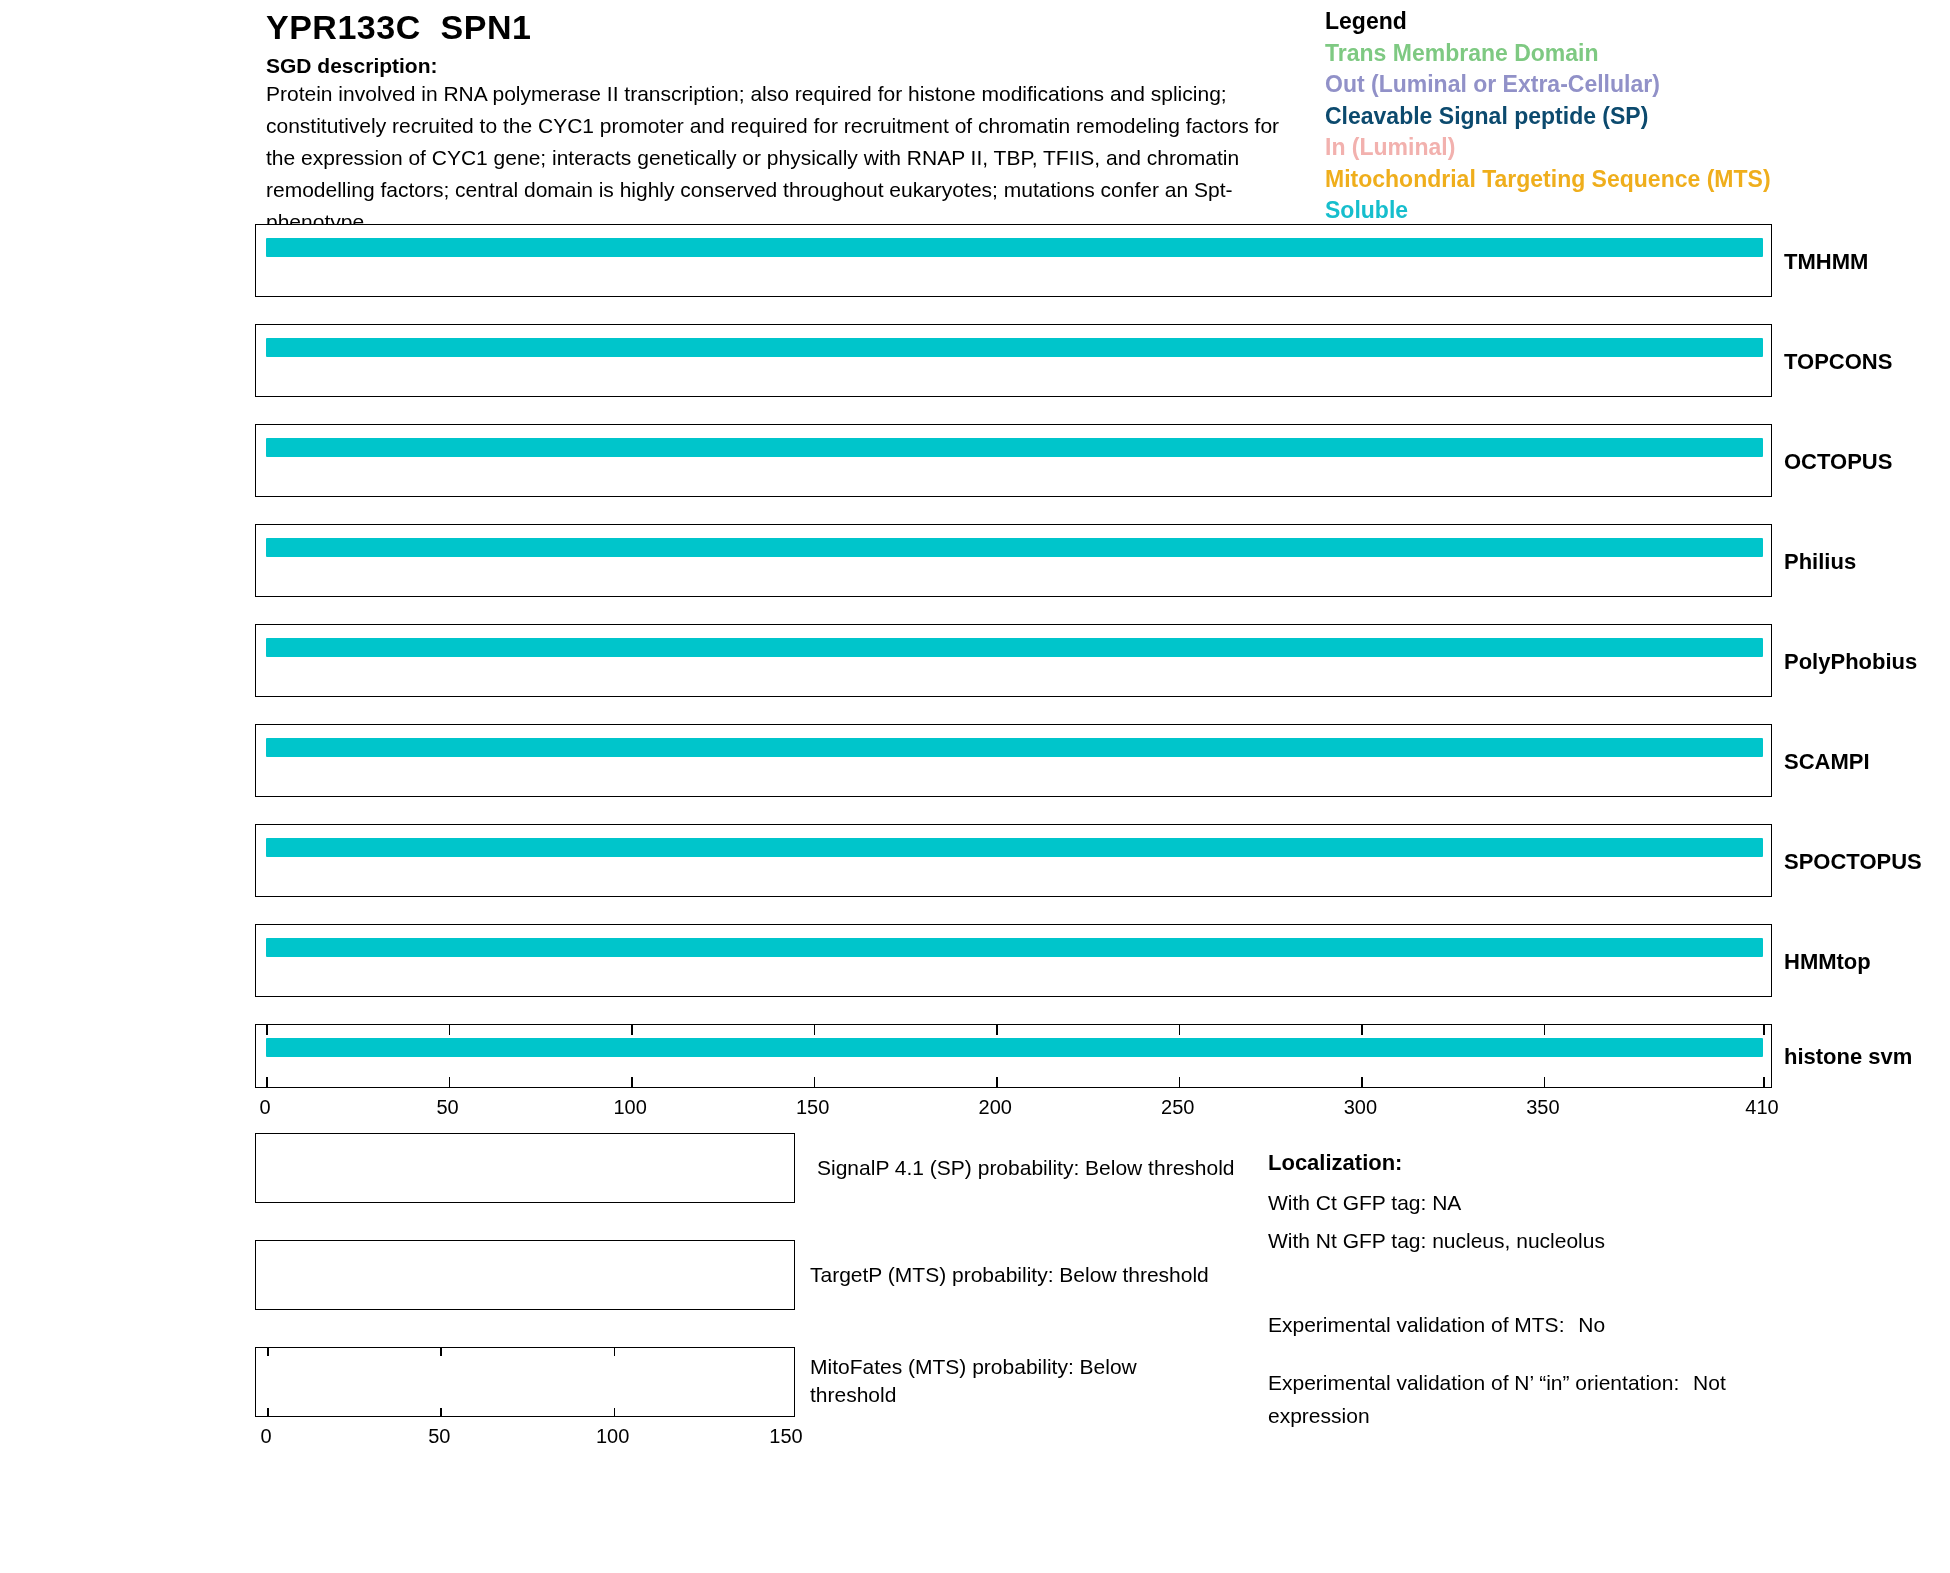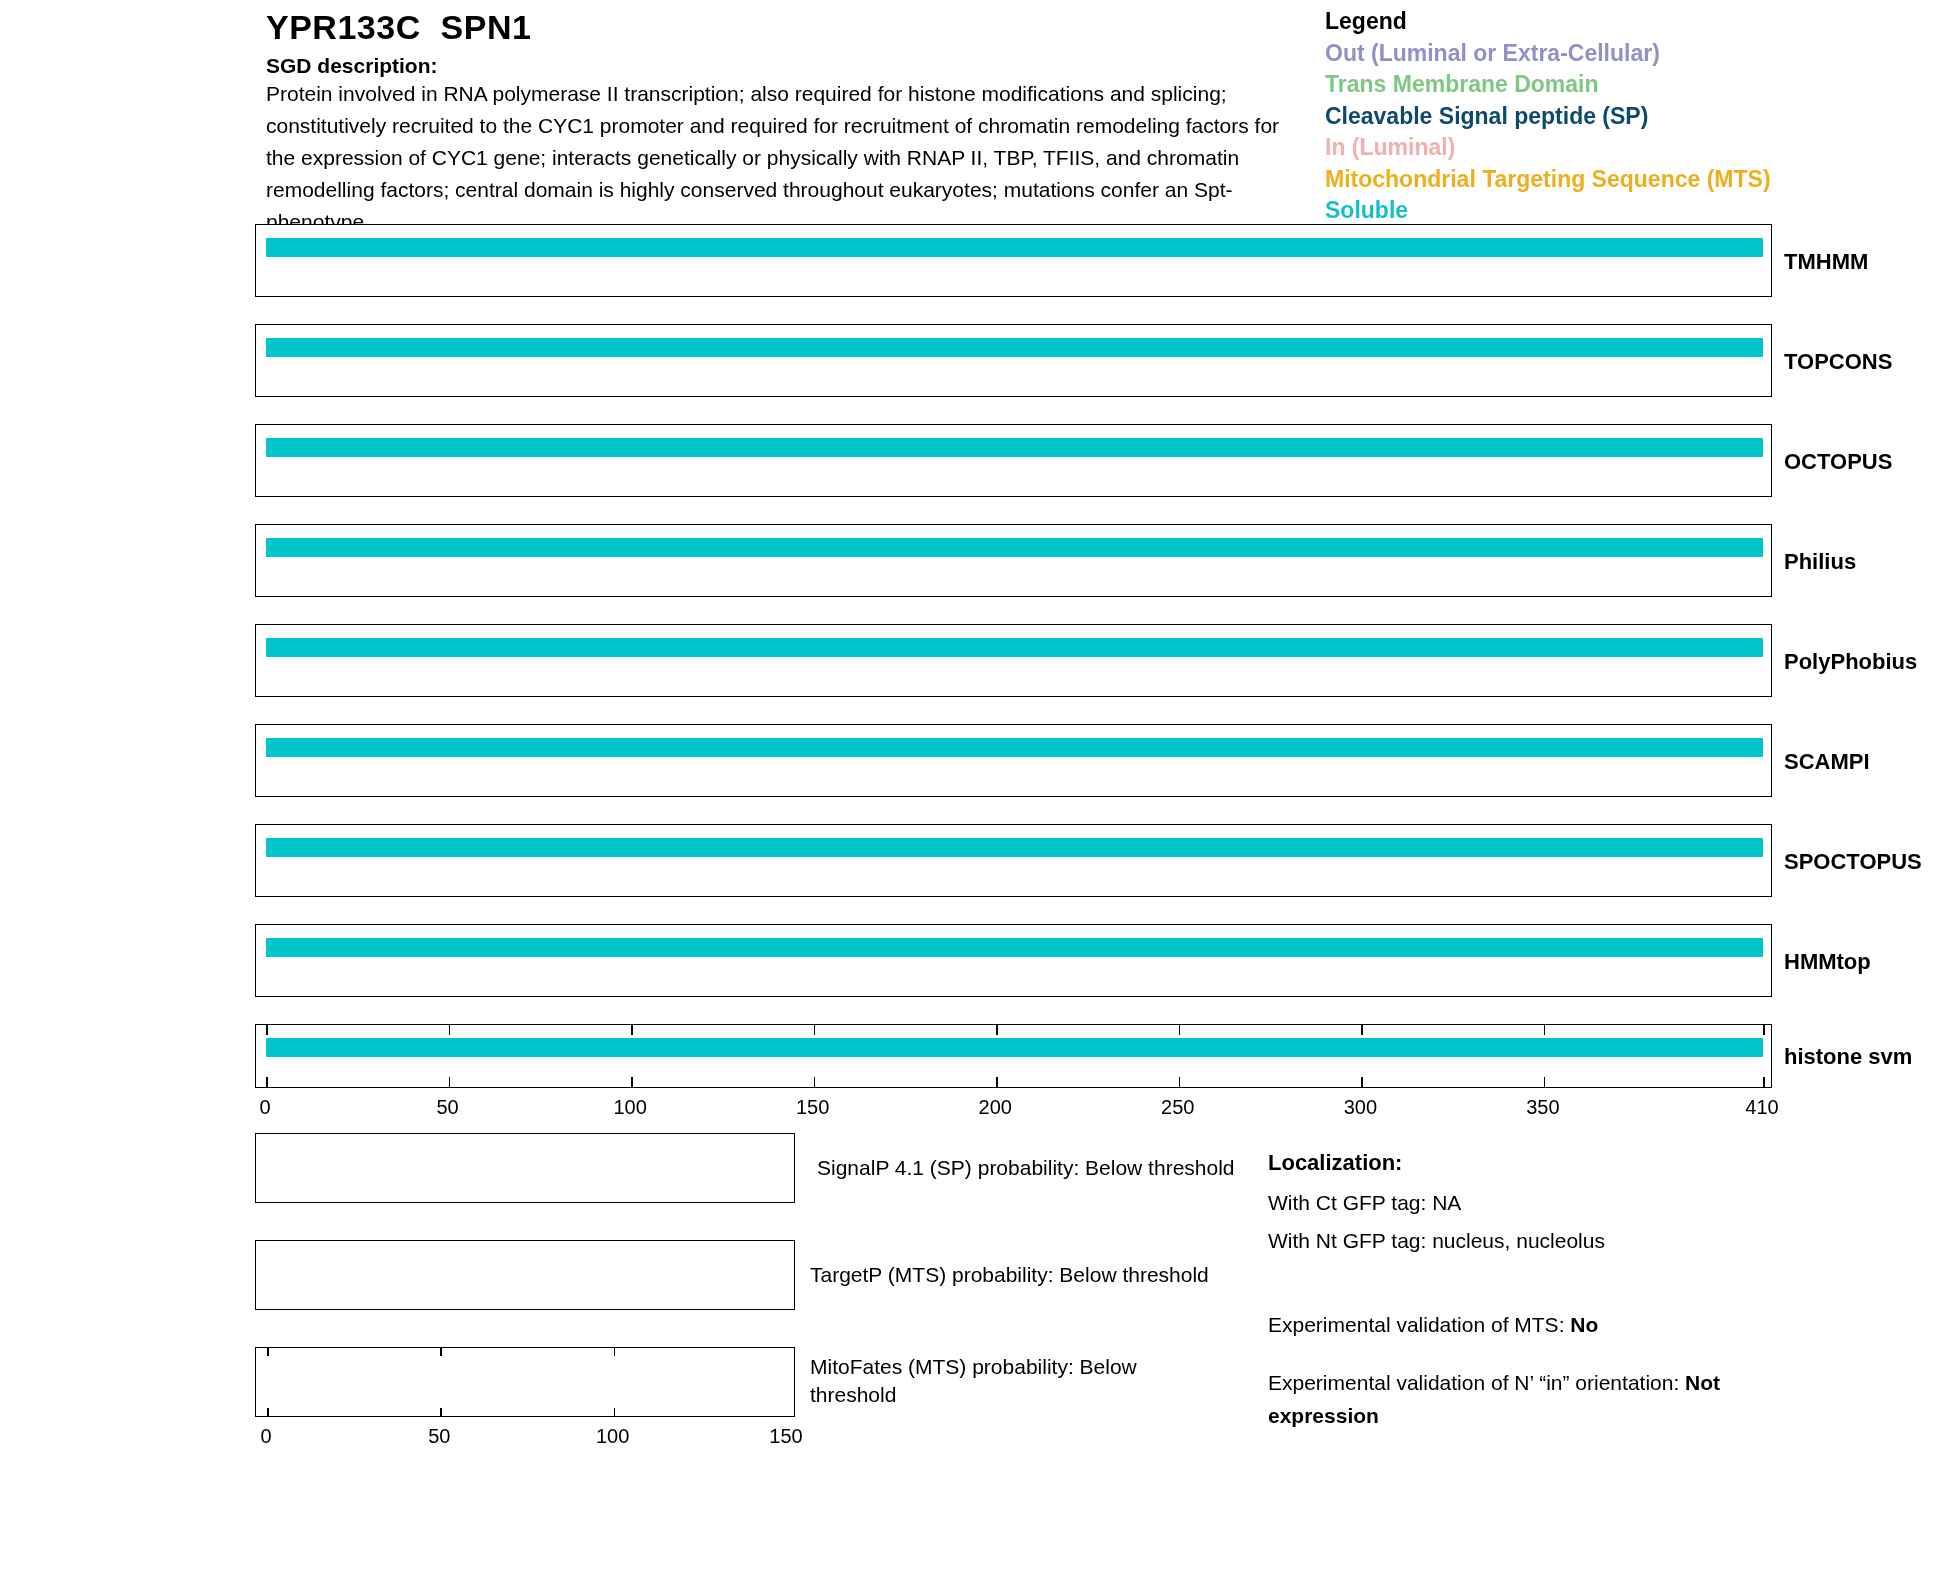--- a/index.html
+++ b/index.html
@@ -25,34 +25,34 @@
   .axis-label{position:absolute;font-size:20px;transform:translateX(-50%);white-space:nowrap;}
 
   .small-box{position:absolute;left:255px;width:540px;height:70px;border:1.5px solid #000;background:#fff;box-sizing:border-box;}
   .small-tick{position:absolute;width:1.5px;background:#000;}
   .small-tick.top{top:0;height:8px;}
   .small-tick.bottom{bottom:0;height:8px;}
   .plot-side-label{position:absolute;left:810px;font-size:21px;line-height:28px;}
 
   .loc-line{position:absolute;left:1268px;font-size:21px;line-height:33px;}
   .loc-heading{font-weight:bold;font-size:22px;}
-  b{font-weight:bold;}
+  b{font-weight:normal;margin-left:8px;}
 </style>
 </head>
 <body>
 
 <div id="page-title" class="abs">YPR133C  SPN1</div>
 <div id="sgd-label" class="abs">SGD description:</div>
 <div id="description" class="abs">Protein involved in RNA polymerase II transcription; also required for histone modifications and splicing; constitutively recruited to the CYC1 promoter and required for recruitment of chromatin remodeling factors for the expression of CYC1 gene; interacts genetically or physically with RNAP II, TBP, TFIIS, and chromatin remodelling factors; central domain is highly conserved throughout eukaryotes; mutations confer an Spt- phenotype</div>
 
 <div id="legend" class="abs">
   <div class="legend-title">Legend</div>
 
-<div class="legend-entry" style="color: rgb(145, 145, 200);">Out (Luminal or Extra-Cellular)</div>
-    <div class="legend-entry" style="color: rgb(126, 201, 130);">Trans Membrane Domain</div>
+<div class="legend-entry" style="color: rgb(126, 201, 130);">Trans Membrane Domain</div>
+    <div class="legend-entry" style="color: rgb(145, 145, 200);">Out (Luminal or Extra-Cellular)</div>
     <div class="legend-entry" style="color: #0c4a6e;">Cleavable Signal peptide (SP)</div>
     <div class="legend-entry" style="color: rgb(242, 177, 174);">In (Luminal)</div>
     <div class="legend-entry" style="color: rgb(239, 174, 28);">Mitochondrial Targeting Sequence (MTS)</div>
     <div class="legend-entry" style="color: rgb(22, 190, 205);">Soluble</div>
   </div>
 
 <div id="figure">
     <div class="track-box" style="top: 224px; height: 73px;">
       <div class="track-bar" title="Soluble" style="left: 10px; width: 1497px; background: rgb(0, 197, 203);"></div>
     </div>

